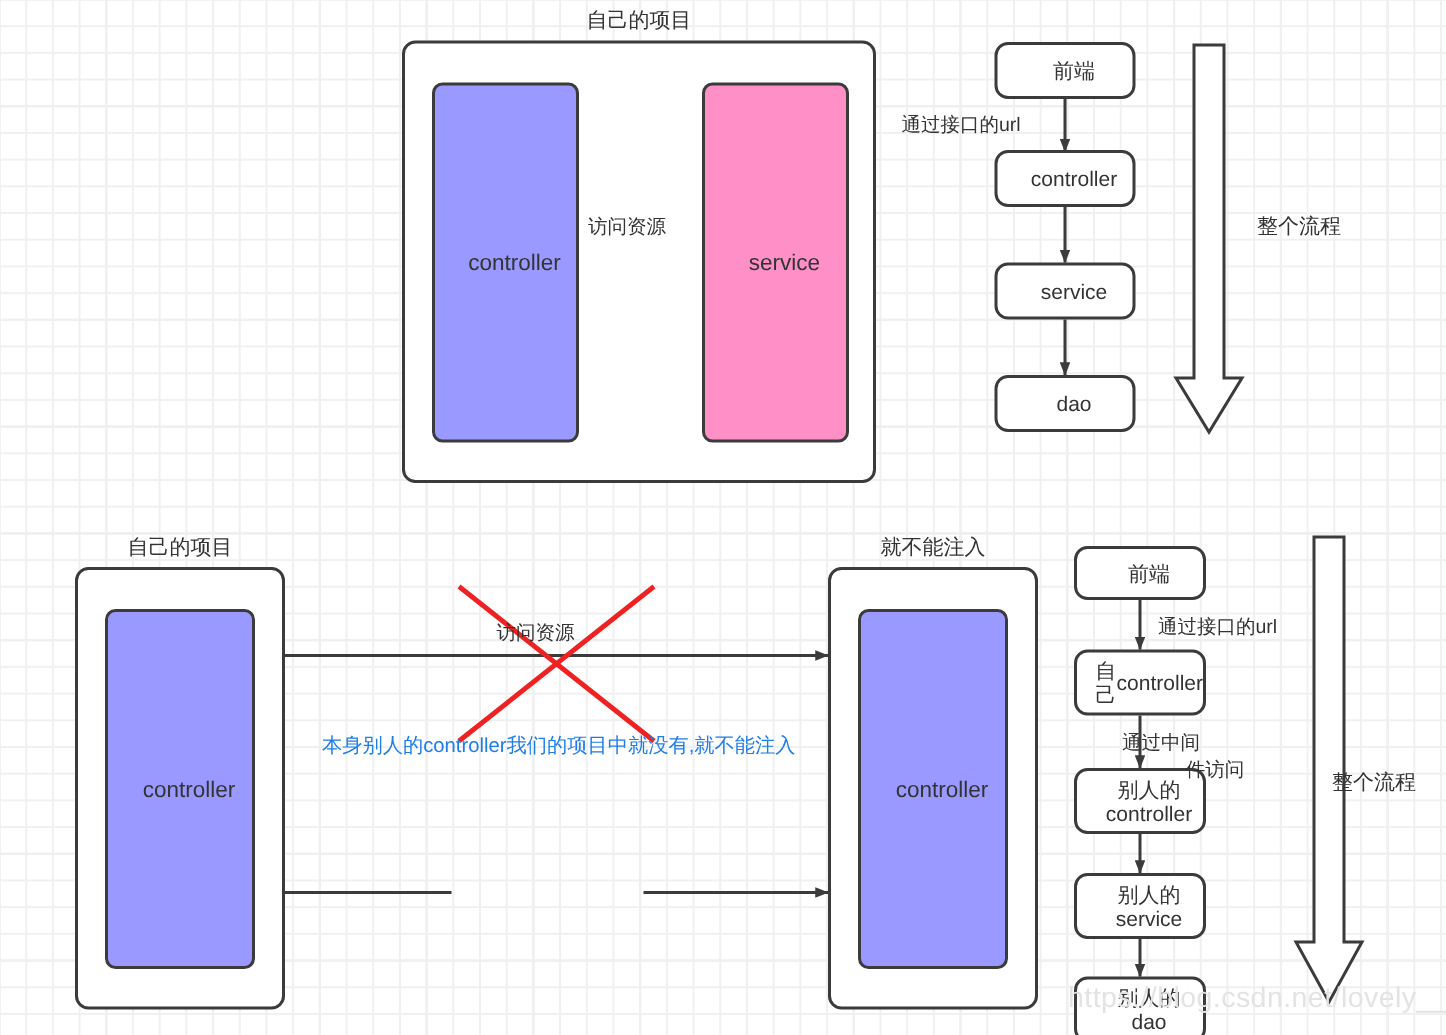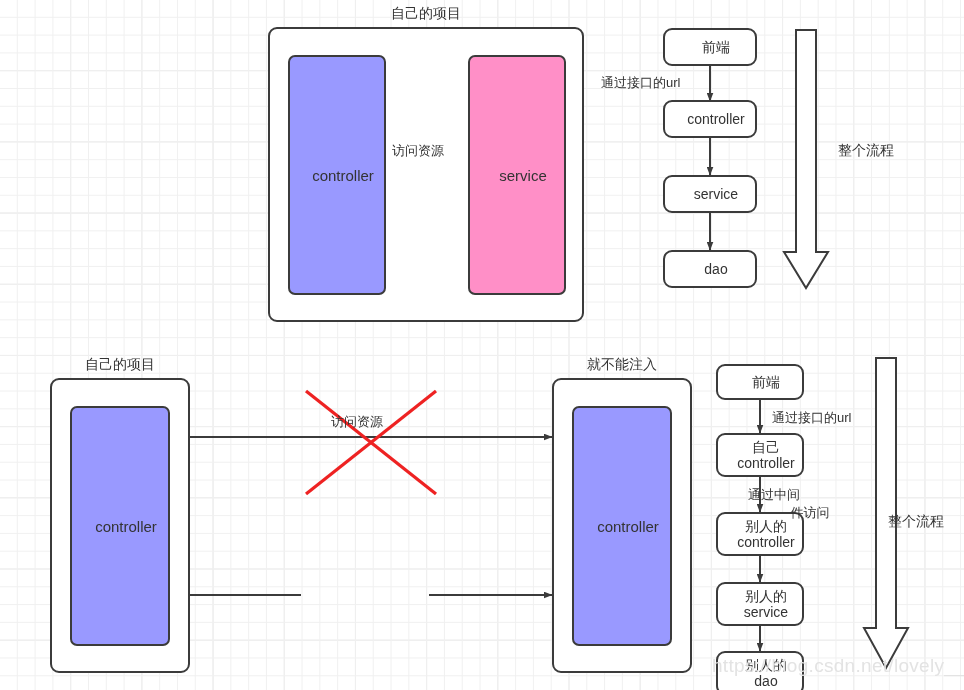--- a/index.html
+++ b/index.html
@@ -179,26 +179,27 @@
 
   <div class="project-label" style="left:552px; top:356px; width:140px;">就不能注入</div>
 
   <div class="node project-box" style="left:552px; top:378px; width:140px; height:295px;"></div>
 
   <div class="node block purple" style="left:572px; top:406px; width:100px; height:240px;">controller</div>
 
 
   <div class="label" style="left:331px; top:413px;">访问资源</div>
 
+  <div class="label-blue" style="left:200px; top:489px; width:345px;">本身别人的controller我们的项目中就没有,就不能注入</div>
 
   <div class="node flow-node" style="left:716px; top:364px; width:88px; height:36px;">
     <span>前端</span>
   </div>
 
-  <div class="node flow-node" style="left:716px; top:433px; width:88px; height:44px; flex-direction:column;">
+  <div class="node flow-node" style="left:716px; top:433px; width:88px; height:44px; flex-direction:row;">
     <span class="l2">自己</span>
     <span class="l2">controller</span>
   </div>
 
   <div class="node flow-node" style="left:716px; top:512px; width:88px; height:44px; flex-direction:column;">
     <span class="l2">别人的</span>
     <span class="l2">controller</span>
   </div>
 
   <div class="node flow-node" style="left:716px; top:582px; width:88px; height:44px; flex-direction:column;">

